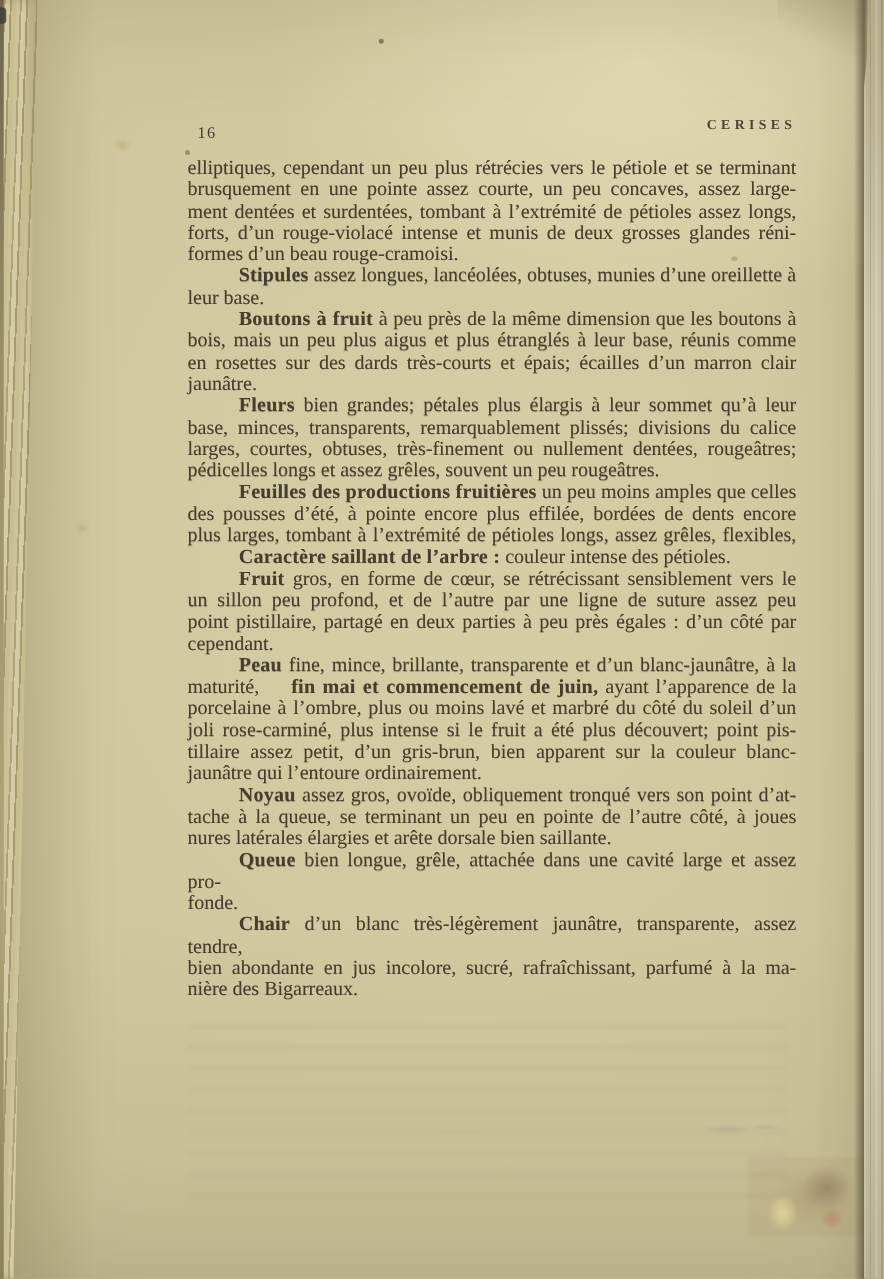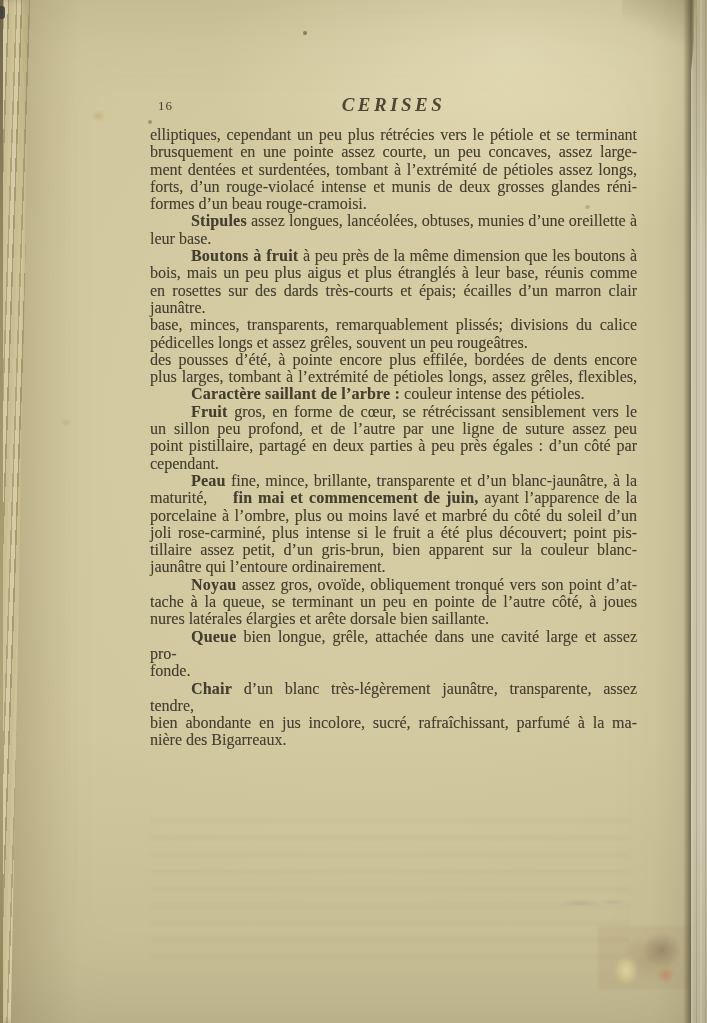--- a/index.html
+++ b/index.html
@@ -87,24 +87,23 @@
   }
   
   .header {
     position: absolute; left: 150px; top: 94px; width: 487px; height: 22px;
   }
   .pagenum {
     position: absolute; left: 8px; top: 4px;
     font-size: 13px; letter-spacing: 1px; color: var(--ink); text-align: right;
   }
   .running-title {
-    position: absolute; left: 0; right: 0; top: 0; text-align: center;
-    font-size: 19px; font-weight: bold; letter-spacing: 3.5px;
+    position: absolute; left: 0; right: 0; top: 0; text-align: right;
+    font-size: 11px; font-weight: bold; letter-spacing: 3.5px;
     color: #4b4636;
-    font-style: italic;
   }
   
   .bodytext {
     position: absolute; left: 150px; top: 126px; width: 487px;
     font-size: 16px; line-height: 17.3px; color: var(--ink);
     text-shadow: 0.2px 0.2px 0 rgba(65,60,42,0.35);
   }
   .para { margin: 0; }
   .ln {
     text-align: justify;
@@ -166,24 +165,27 @@
           <div class="ln ind"><span class="lead">Stipules</span><span> assez longues, lancéolées, obtuses, munies d’une oreillette à</span></div>
           <div class="ln last"><span>leur base.</span></div>
         </div>
         <div class="para">
           <div class="ln ind"><span class="lead">Boutons à fruit</span><span> à peu près de la même dimension que les boutons à</span></div>
           <div class="ln"><span>bois, mais un peu plus aigus et plus étranglés à leur base, réunis comme</span></div>
           <div class="ln"><span>en rosettes sur des dards très-courts et épais; écailles d’un marron clair</span></div>
           <div class="ln last"><span>jaunâtre.</span></div>
         </div>
         <div class="para">
+          <div class="ln ind"><span class="lead">Fleurs</span><span> bien grandes; pétales plus élargis à leur sommet qu’à leur</span></div>
           <div class="ln"><span>base, minces, transparents, remarquablement plissés; divisions du calice</span></div>
+          <div class="ln"><span>larges, courtes, obtuses, très-finement ou nullement dentées, rougeâtres;</span></div>
           <div class="ln last"><span>pédicelles longs et assez grêles, souvent un peu rougeâtres.</span></div>
         </div>
         <div class="para">
+          <div class="ln ind"><span class="lead">Feuilles des productions fruitières</span><span> un peu moins amples que celles</span></div>
           <div class="ln"><span>des pousses d’été, à pointe encore plus effilée, bordées de dents encore</span></div>
           <div class="ln"><span>plus larges, tombant à l’extrémité de pétioles longs, assez grêles, flexibles,</span></div>
         </div>
         <div class="para">
           <div class="ln last ind"><span class="lead">Caractère saillant de l’arbre :</span><span> couleur intense des pétioles.</span></div>
         </div>
         <div class="para">
           <div class="ln ind"><span class="lead">Fruit</span><span> gros, en forme de cœur, se rétrécissant sensiblement vers le</span></div>
           <div class="ln"><span>un sillon peu profond, et de l’autre par une ligne de suture assez peu</span></div>
           <div class="ln"><span>point pistillaire, partagé en deux parties à peu près égales : d’un côté par</span></div>

